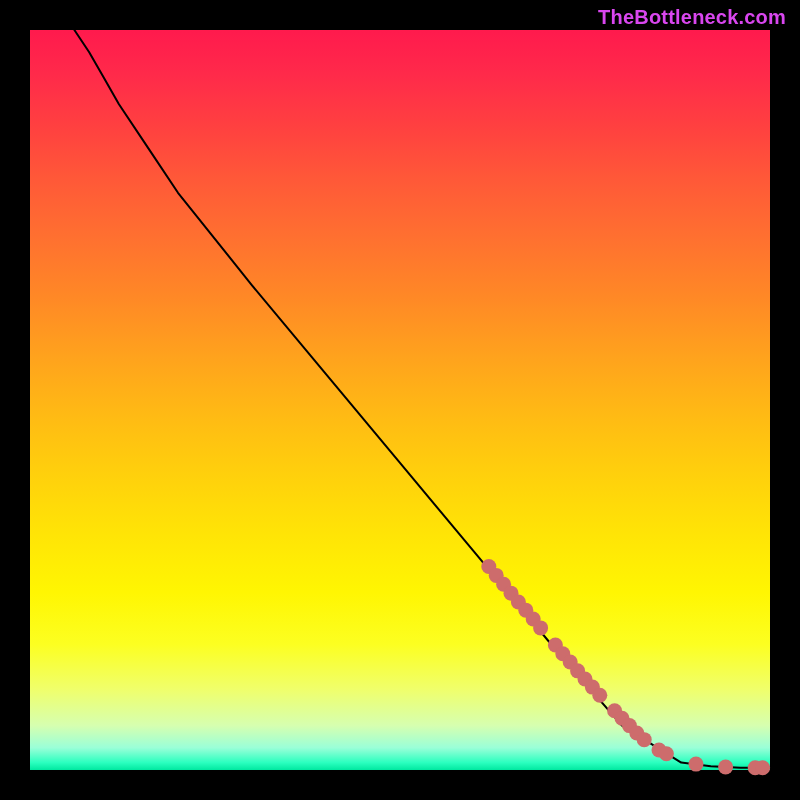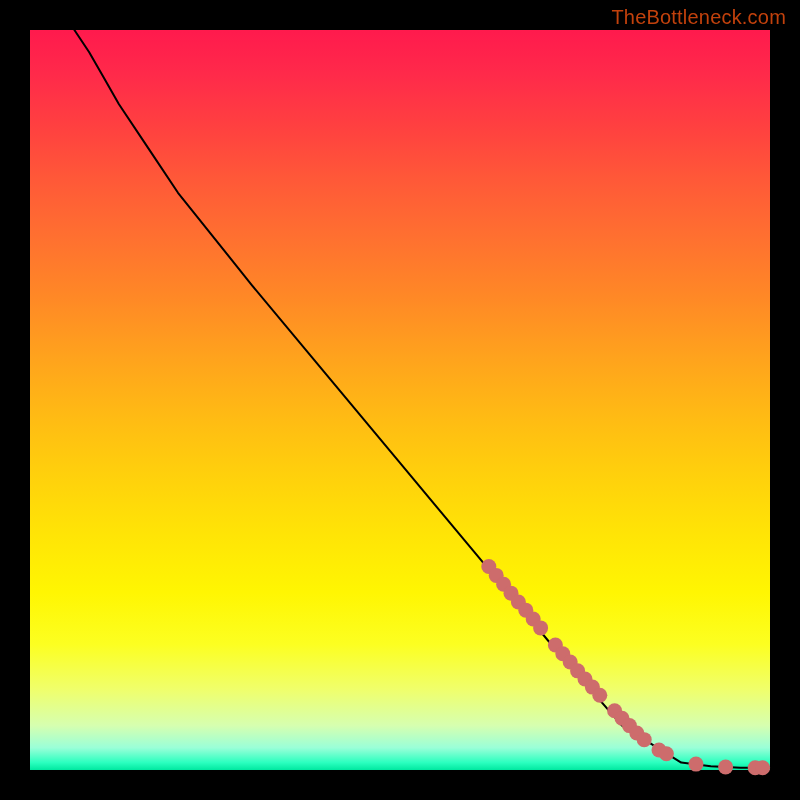--- a/index.html
+++ b/index.html
@@ -42,23 +42,23 @@
       #d6ffb0 94%,
       #9affd8 97%,
       #2bffbf 99%,
       #00e8a0 100%
     );
   }
   .watermark {
     position: absolute;
     top: 6px;
     right: 14px;
-    color: #c2410c;
+    color: #d946ef;
     font-size: 20px;
-    font-weight: 400;
+    font-weight: 700;
     letter-spacing: 0.2px;
     text-align: right;
   }
   svg.overlay {
     position: absolute;
     left: 0;
     top: 0;
     width: 740px;
     height: 740px;
     overflow: visible;

